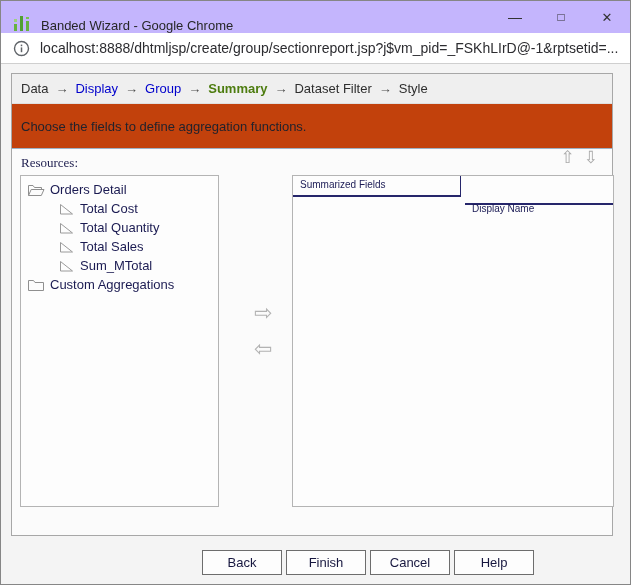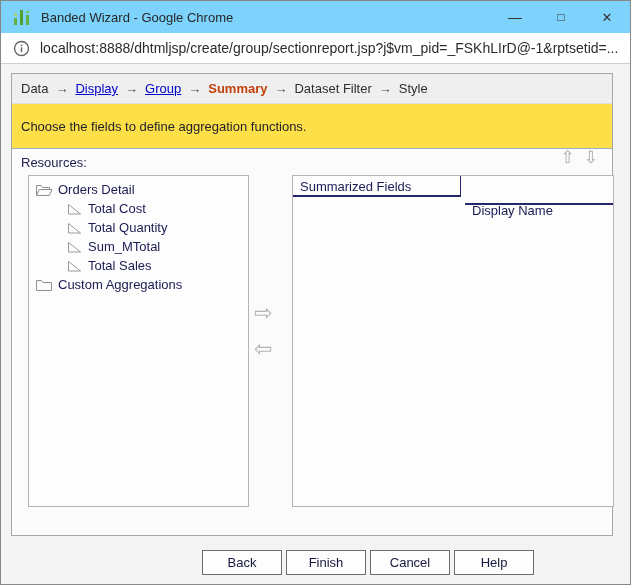--- a/index.html
+++ b/index.html
@@ -6,22 +6,22 @@
   html, body { width: 631px; height: 585px; }
   body { font-family: "Liberation Sans", "DejaVu Sans", sans-serif; }
 
   .window {
     position: relative; width: 631px; height: 585px;
     border: 1px solid #868686; background: #f4f4f4; overflow: hidden;
   }
 
   
   .titlebar {
-    height: 32px; background: #7dd3fc;
-    display: flex; align-items: center;
+    height: 32px; background: #c4b5fd;
+    display: flex; align-items: flex-end;
   }
   .app-icon { margin-left: 11px; display: flex; }
   .window-title { margin-left: 10px; font-size: 13px; color: #272727; }
   .controls { margin-left: auto; display: flex; height: 100%; }
   .ctrl {
     width: 46px; height: 100%; display: flex; align-items: center;
     justify-content: center; color: #333; cursor: default; font-size: 13px;
   }
   .ctrl-min { font-size: 14px; }
   .ctrl-max { font-size: 12px; }
@@ -45,60 +45,60 @@
     position: absolute; left: 10px; top: 9px; width: 602px; height: 463px;
     border: 1px solid #a7a7a7; background: #fbfbfb;
   }
 
   .breadcrumb-bar {
     height: 30px; background: #efefef; border-bottom: 1px solid #e0e0e0;
     display: flex; align-items: center; padding-left: 9px;
     font-size: 13px; color: #2e2e2e; white-space: nowrap;
   }
   .bc-sep { margin: 0 7px; color: #4c4c4c; }
-  .bc-link { color: #0000cc; text-decoration: underline; cursor: pointer; }
-  .bc-current { font-weight: bold; color: #c2410c; }
+  .bc-link { color: #0000cc; cursor: pointer; }
+  .bc-current { font-weight: bold; color: #4d7c0f; }
   .bc-plain { color: #2e2e2e; }
 
   .instruction-row {
-    height: 45px; background: #fde047; border-bottom: 1px solid #9db1c5;
+    height: 45px; background: #c2410c; border-bottom: 1px solid #9db1c5;
     display: flex; align-items: center; padding-left: 9px;
     font-size: 13px; color: #22222c;
   }
 
   .main { position: relative; height: 385px; }
 
-  .resources-label { position: absolute; left: 9px; top: 6px; font-size: 13px; color: #1d1d4e; }
+  .resources-label { position: absolute; left: 9px; top: 6px; font-size: 13px; color: #1d1d4e; font-family: Liberation Serif, serif; }
 
   .updown { position: absolute; right: 14px; top: 0px; display: flex; gap: 9px; }
   .icon-arrow { font-size: 17px; color: #a9a9a9; cursor: pointer; line-height: 1; }
 
   .tree-panel {
-    position: absolute; left: 16px; top: 26px; width: 221px; height: 332px;
+    position: absolute; left: 8px; top: 26px; width: 199px; height: 332px;
     background: #fdfdfd; border: 1px solid #b4b4b4; padding-top: 4px; overflow: hidden;
   }
   .tree-row { display: flex; align-items: center; height: 19px; font-size: 13px; color: #1b1b52; cursor: default; }
   .tree-row.level-0 { padding-left: 5px; }
   .tree-row.level-1 { padding-left: 35px; }
   .tree-icon { width: 19px; display: flex; justify-content: center; margin-right: 5px; flex: 0 0 auto; }
 
   .add-arrow, .remove-arrow {
     position: absolute; left: 242px; font-size: 22px; color: #b3b3b3;
     cursor: pointer; line-height: 1;
   }
   .add-arrow { top: 153px; }
   .remove-arrow { top: 189px; }
 
   .table-panel {
     position: absolute; left: 280px; top: 26px; width: 322px; height: 332px;
     background: #fdfdfd; border: 1px solid #b4b4b4; overflow: hidden;
   }
   .table-header { display: flex; height: 21px; }
   .col-h {
-    font-size: 13px; color: #1b1b55; padding: 3px 0 0 7px;
+    font-size: 10px; color: #1b1b55; padding: 3px 0 0 7px;
     border-bottom: 2px solid #26266b; background: #fdfdfd; white-space: nowrap;
   }
   .col-1 { width: 168px; border-right: 1px solid #26266b; }
   .col-2 { flex: 1; margin-left: 4px; margin-top: 24px; }
   .table-body { height: 309px; }
 
   
   .footer-buttons { position: absolute; left: 193px; top: 486px; display: flex; gap: 4px; padding-left: 8px; }
   .footer-buttons button {
     width: 80px; height: 25px; background: #fdfdfd; border: 1px solid #6d6d6d;
@@ -192,29 +192,29 @@
                 </svg>
               </span>
               <span>Total Quantity</span>
             </div>
             <div class="tree-row level-1">
               <span class="tree-icon">
                 <svg width="16" height="14" viewBox="0 0 16 14">
                   <path d="M2.5 2.5 L2.5 12 L14.5 12 Z" fill="#fdfdfd" stroke="#9a9a9a" stroke-linejoin="round"></path>
                 </svg>
               </span>
+              <span>Total Sales</span>
+            </div>
+            <div class="tree-row level-1">
+              <span class="tree-icon">
+                <svg width="16" height="14" viewBox="0 0 16 14">
+                  <path d="M2.5 2.5 L2.5 12 L14.5 12 Z" fill="#fdfdfd" stroke="#9a9a9a" stroke-linejoin="round"></path>
+                </svg>
+              </span>
               <span>Sum_MTotal</span>
-            </div>
-            <div class="tree-row level-1">
-              <span class="tree-icon">
-                <svg width="16" height="14" viewBox="0 0 16 14">
-                  <path d="M2.5 2.5 L2.5 12 L14.5 12 Z" fill="#fdfdfd" stroke="#9a9a9a" stroke-linejoin="round"></path>
-                </svg>
-              </span>
-              <span>Total Sales</span>
             </div>
             <div class="tree-row level-0">
               <span class="tree-icon">
                 <svg width="18" height="14" viewBox="0 0 18 14">
                   <path d="M1.5 12.5 V2.5 H6.5 L8 4.5 H16.5 V12.5 Z" fill="#fcfcfc" stroke="#8f8f8f"></path>
                 </svg>
               </span>
               <span>Custom Aggregations</span>
             </div>
           </div>

